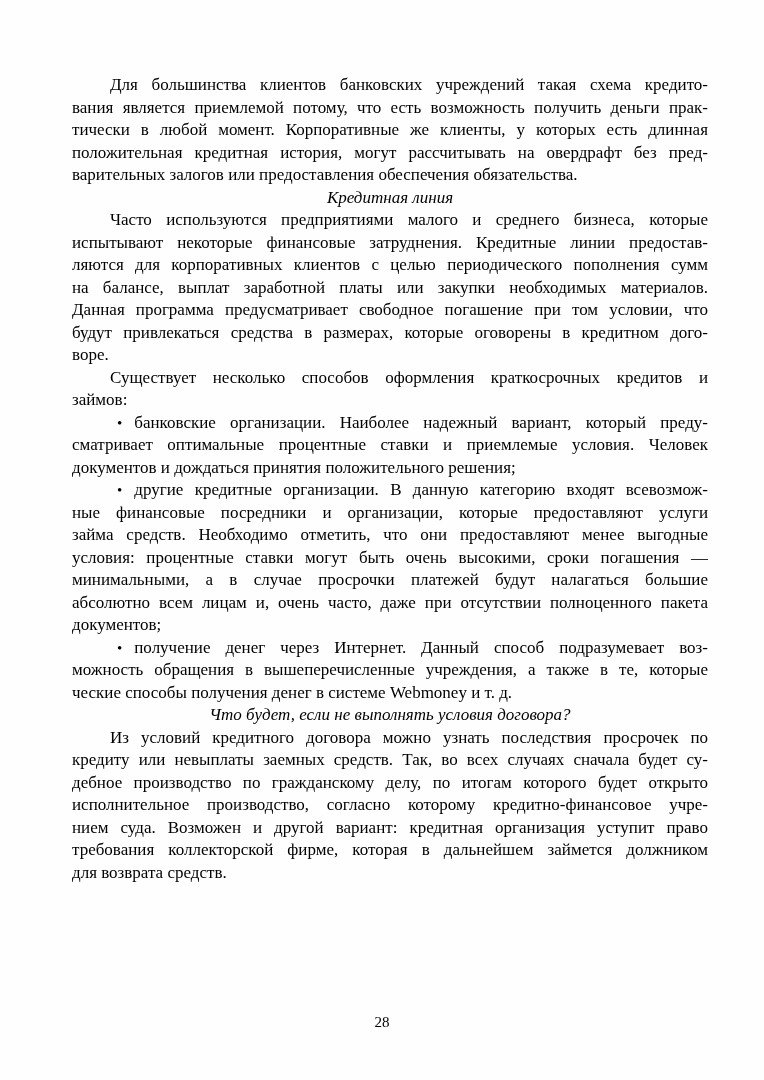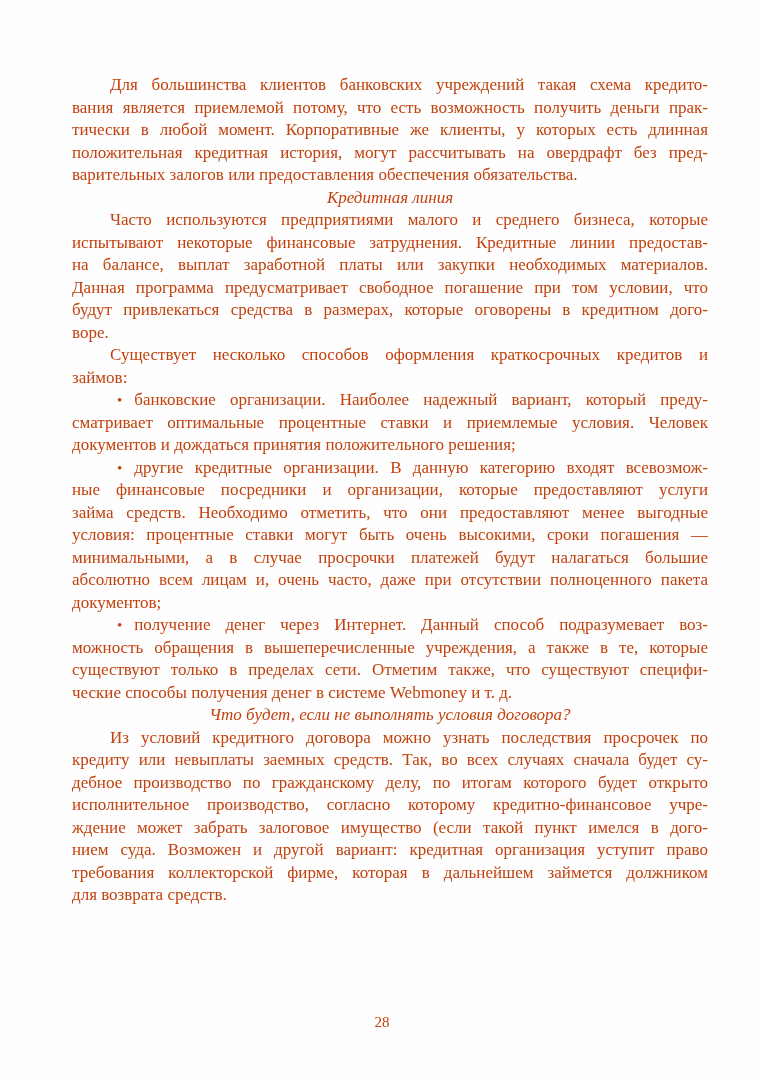--- a/index.html
+++ b/index.html
@@ -7,21 +7,21 @@
     padding: 0;
     background: #ffffff;
   }
   .page {
     position: relative;
     width: 764px;
     height: 1080px;
     background: #fefefe;
     overflow: hidden;
     font-family: "Liberation Serif", "DejaVu Serif", serif;
-    color: #c2410c;
+    color: #000000;
   }
   .content {
     position: absolute;
     top: 74px;
     left: 72px;
     width: 636px;
     font-size: 17px;
     line-height: 22.5px;
   }
   .line {
@@ -74,44 +74,43 @@
 <div class="page">
   <div class="content">
       <div class="line"><span class="indent"></span>Для большинства клиентов банковских учреждений такая схема кредито-</div>
       <div class="line">вания является приемлемой потому, что есть возможность получить деньги прак-</div>
       <div class="line">тически в любой момент. Корпоративные же клиенты, у которых есть длинная</div>
       <div class="line">положительная кредитная история, могут рассчитывать на овердрафт без пред-</div>
       <div class="line last">варительных залогов или предоставления обеспечения обязательства.</div>
       <div class="heading">Кредитная линия</div>
       <div class="line"><span class="indent"></span>Часто используются предприятиями малого и среднего бизнеса, которые</div>
       <div class="line">испытывают некоторые финансовые затруднения. Кредитные линии предостав-</div>
+      <div class="line">ляются для корпоративных клиентов с целью периодического пополнения сумм</div>
       <div class="line">на балансе, выплат заработной платы или закупки необходимых материалов.</div>
       <div class="line">Данная программа предусматривает свободное погашение при том условии, что</div>
       <div class="line">будут привлекаться средства в размерах, которые оговорены в кредитном дого-</div>
       <div class="line last">воре.</div>
       <div class="line"><span class="indent"></span>Существует несколько способов оформления краткосрочных кредитов и</div>
       <div class="line last">займов:</div>
       <div class="line"><span class="bullet-indent"></span><span class="bullet-marker">•</span><span class="bullet-gap"></span><span class="lead">банковские организации.</span> Наиболее надежный вариант, который преду-</div>
       <div class="line">сматривает оптимальные процентные ставки и приемлемые условия. Человек</div>
       <div class="line last">документов и дождаться принятия положительного решения;</div>
       <div class="line"><span class="bullet-indent"></span><span class="bullet-marker">•</span><span class="bullet-gap"></span><span class="lead">другие кредитные организации.</span> В данную категорию входят всевозмож-</div>
       <div class="line">ные финансовые посредники и организации, которые предоставляют услуги</div>
       <div class="line">займа средств. Необходимо отметить, что они предоставляют менее выгодные</div>
       <div class="line">условия: процентные ставки могут быть очень высокими, сроки погашения —</div>
       <div class="line">минимальными, а в случае просрочки платежей будут налагаться большие</div>
       <div class="line">абсолютно всем лицам и, очень часто, даже при отсутствии полноценного пакета</div>
       <div class="line last">документов;</div>
       <div class="line"><span class="bullet-indent"></span><span class="bullet-marker">•</span><span class="bullet-gap"></span><span class="lead">получение денег через Интернет.</span> Данный способ подразумевает воз-</div>
       <div class="line">можность обращения в вышеперечисленные учреждения, а также в те, которые</div>
-      <div class="line">существуют только в пределах сети. Отметим также, что существуют специфи-</div>
       <div class="line last">ческие способы получения денег в системе Webmoney и т. д.</div>
       <div class="heading">Что будет, если не выполнять условия договора?</div>
       <div class="line"><span class="indent"></span>Из условий кредитного договора можно узнать последствия просрочек по</div>
       <div class="line">кредиту или невыплаты заемных средств. Так, во всех случаях сначала будет су-</div>
       <div class="line">дебное производство по гражданскому делу, по итогам которого будет открыто</div>
       <div class="line">исполнительное производство, согласно которому кредитно-финансовое учре-</div>
-      <div class="line">ждение может забрать залоговое имущество (если такой пункт имелся в дого-</div>
       <div class="line">нием суда. Возможен и другой вариант: кредитная организация уступит право</div>
       <div class="line">требования коллекторской фирме, которая в дальнейшем займется должником</div>
       <div class="line last">для возврата средств.</div>
     </div>
   <div class="page-number">28</div>
 </div>
 
 </body></html>

